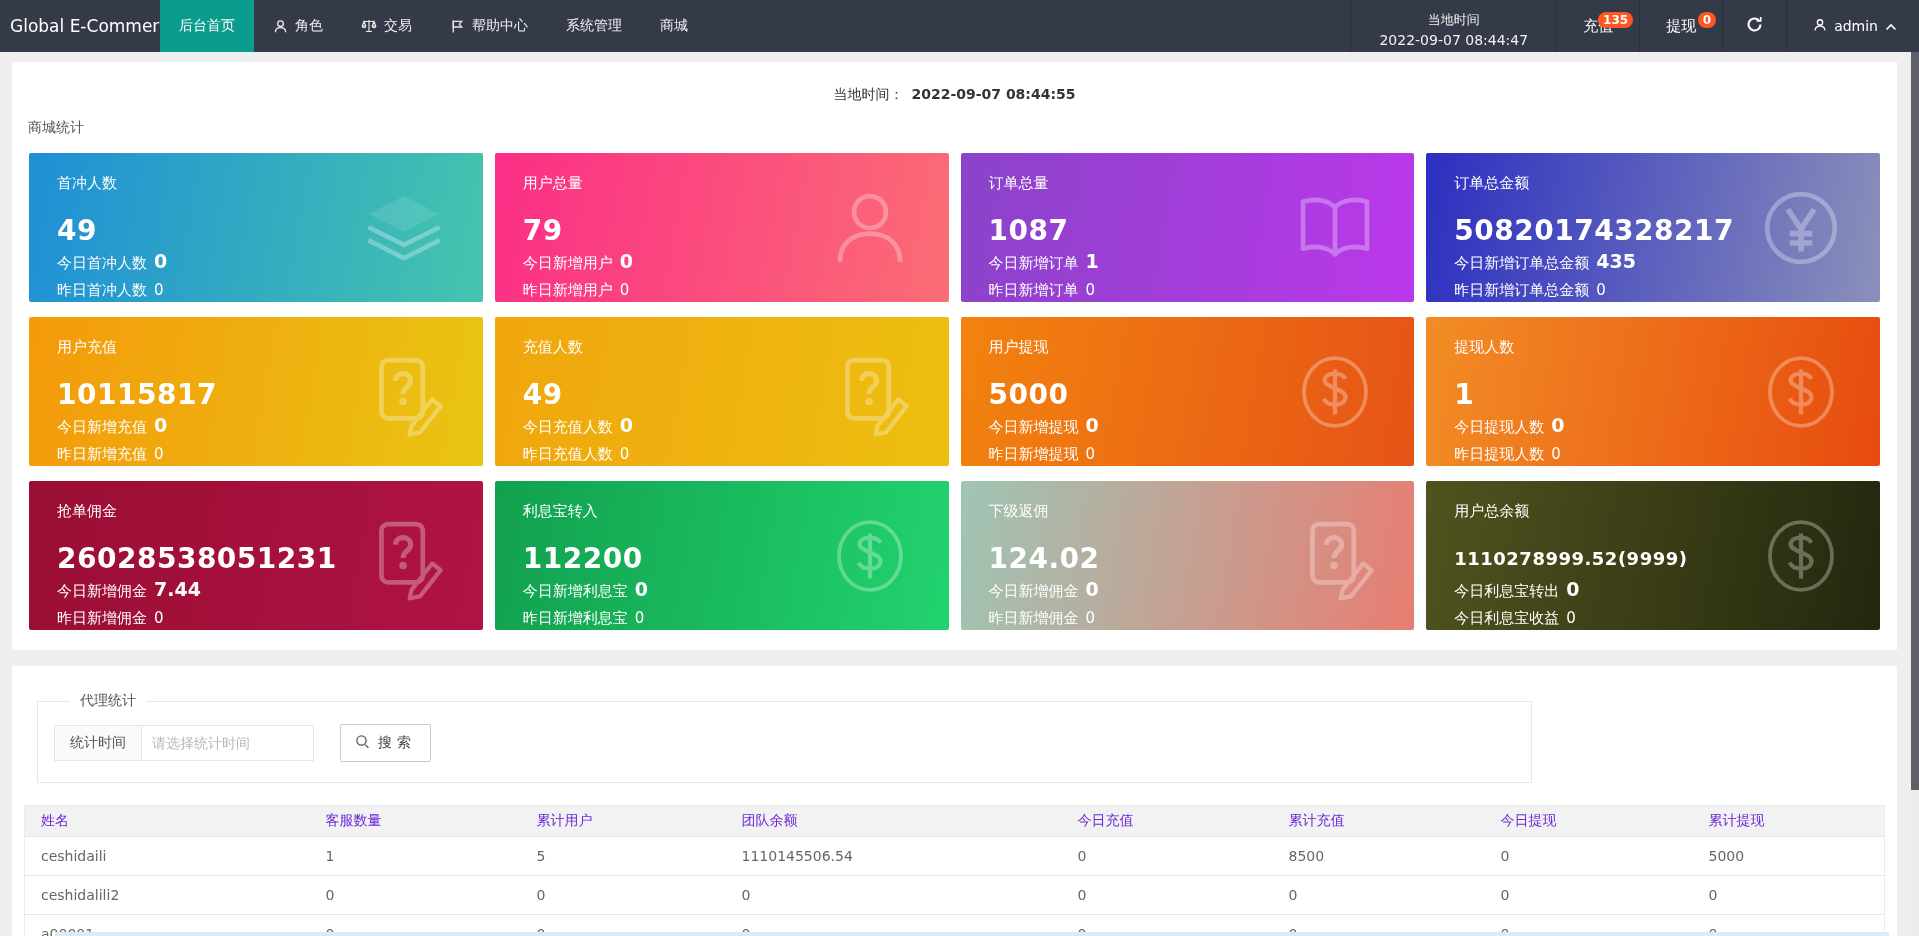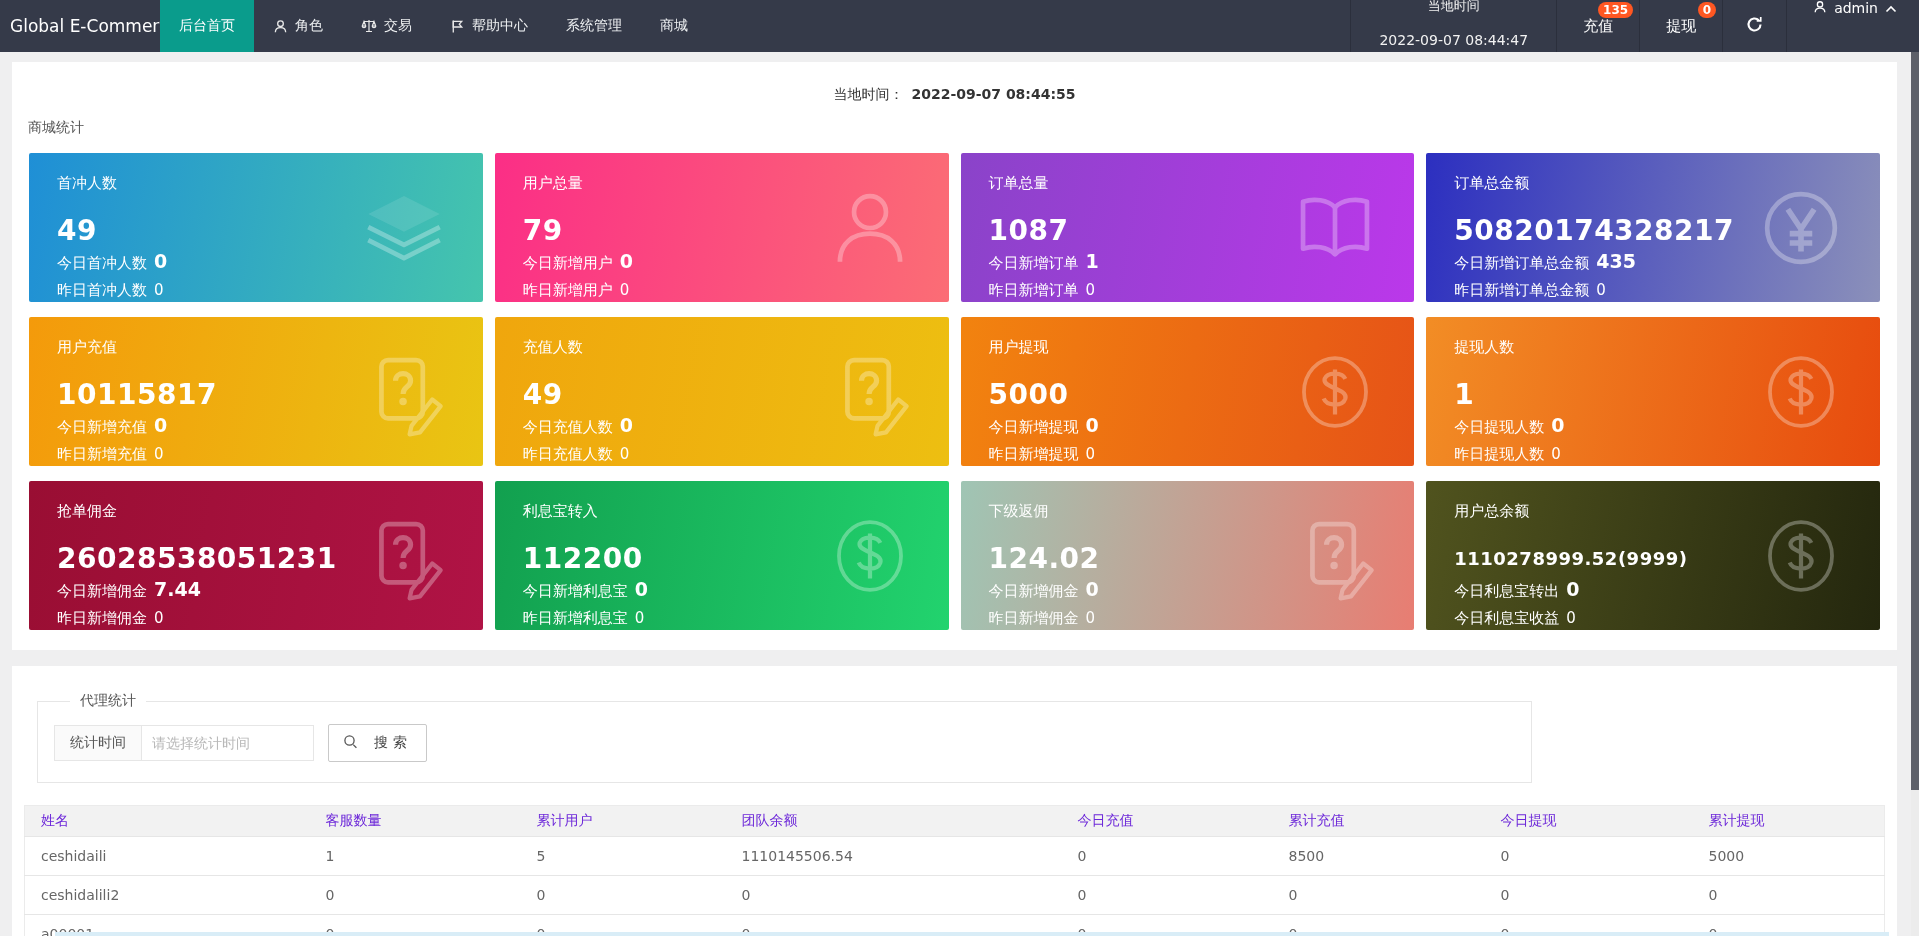--- a/index.html
+++ b/index.html
@@ -8,25 +8,25 @@
 
   
   .header { height:52px; background:#353a49; display:flex; align-items:stretch; color:#fff; position:relative; z-index:3; }
   .brand { width:160px; display:flex; align-items:center; padding-left:10px; font-size:17px; white-space:nowrap; overflow:hidden; }
   .nav { display:flex; align-items:stretch; }
   .nav-item { display:flex; align-items:center; gap:7px; padding:12px 19px; font-size:14px; color:#eef0f2; cursor:pointer; }
   .nav-item.active { color:#fff; }
   .nav-item svg { display:block; }
   .header-right { margin-left:auto; display:flex; align-items:stretch; }
   .time-block { display:flex; flex-direction:column; justify-content:flex-end; align-items:center; padding:0 28px; border-left:1px solid #2b2f3c; font-size:13px; line-height:1.55; color:#f2f2f2; }
-  .time-block .t2 { font-size:14px;margin-top:14px; }
+  .time-block .t2 { font-size:14px; }
   .h-item { position:relative; display:flex; align-items:center; padding:0 26px; font-size:15px; border-left:1px solid #2b2f3c; cursor:pointer; }
   .h-item.icon-only { padding:0 22px; }
-  .badge { position:absolute; top:2px; right:6px; background:#ff5722; color:#fff; border-radius:9px; font-size:12px; line-height:16px; min-width:16px; text-align:center; padding:0 5px; font-weight:bold; }
-  .admin-item { display:flex; align-items:flex-start; gap:7px; padding:0 22px 0 26px; font-size:14px; border-left:1px solid #2b2f3c; cursor:pointer; }
+  .badge { position:absolute; top:12px; right:6px; background:#ff5722; color:#fff; border-radius:9px; font-size:12px; line-height:16px; min-width:16px; text-align:center; padding:0 5px; font-weight:bold; }
+  .admin-item { display:flex; align-items:center; gap:7px; padding:0 22px 0 26px; font-size:14px; border-left:1px solid #2b2f3c; cursor:pointer; }
 
   
   .panel { background:#fff; margin-left:12px; margin-right:22px; }
   .panel1 { margin-top:10px; height:588px; }
   .panel-time { padding-top:24px; text-align:center; font-size:14px; color:#333; }
   .panel-time b { font-weight:bold; margin-left:8px; }
   .section-title { margin:15px 0 0 16px; font-size:14px; color:#555; }
 
   .cards { display:grid; grid-template-columns:repeat(4,1fr); gap:15px 12px; padding:16px 17px 0 17px; }
   .stat-card { position:relative; height:149px; color:#fff; padding:19px 28px; border-radius:2px; overflow:hidden; }
@@ -39,21 +39,21 @@
   .stat-icon { position:absolute; right:32px; top:50%; transform:translateY(-50%); width:94px; height:94px; opacity:.3; }
   .stat-icon svg { width:100%; height:100%; display:block; }
 
   .panel2 { margin-top:16px; height:326px; padding:1px 12px; }
   .agent-fieldset { margin:25px 0 0 13px; width:1495px; border:1px solid #e6e6e6; padding:8px 16px 20px 16px; }
   .agent-fieldset legend { font-size:14px; color:#555; padding:0 10px; margin-left:16px; }
   .filter-row { display:flex; align-items:center; margin-top:6px; }
   .filter-label { height:36px; display:flex; align-items:center; padding:0 15px; background:#fafafa; border:1px solid #e6e6e6; font-size:14px; color:#555; }
   .filter-input { height:36px; width:172px; border:1px solid #e6e6e6; border-left:none; padding:0 10px; font-size:14px; color:#333; outline:none; font-family:inherit; }
   .filter-input::placeholder { color:#b8b8b8; }
-  .search-btn { margin-left:14px; height:38px; display:flex; align-items:center; gap:15px; padding:0 14px; background:#fff; border:1px solid #c9c9c9; border-radius:2px; font-size:14px; color:#444; letter-spacing:5px; cursor:pointer; font-family:inherit;justify-content:center; }
+  .search-btn { margin-left:26px; height:38px; display:flex; align-items:center; gap:7px; padding:0 14px; background:#fff; border:1px solid #c9c9c9; border-radius:2px; font-size:14px; color:#444; letter-spacing:5px; cursor:pointer; font-family:inherit;justify-content:center; }
 
   .agent-table { width:100%; border-collapse:collapse; margin-top:22px; font-size:14px; color:#666; border:1px solid #ebebeb; }
   .agent-table th { background:#f2f2f2; font-weight:normal; text-align:left; height:31px; padding-left:16px; border-bottom:1px solid #e6e6e6; color:#6d28d9; }
   .agent-table td { height:39px; padding-left:16px; border-bottom:1px solid #e6e6e6; background:#fff; }
 
   .bottom-strip { position:absolute; left:55px; right:30px; bottom:0; height:4px; background:#d9edf7; }
 
   
   .scrollbar { position:absolute; top:52px; right:0; bottom:0; width:8px; background:#ececec; z-index:4; }
   .scroll-thumb { width:100%; height:738px; background:#5d6069; }

